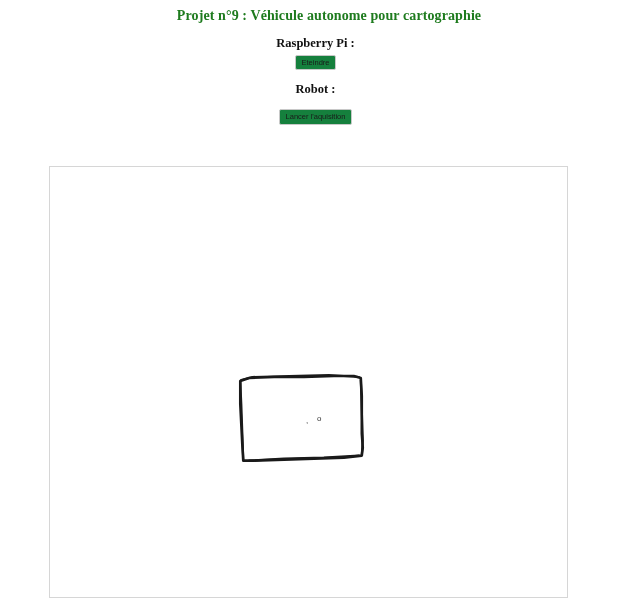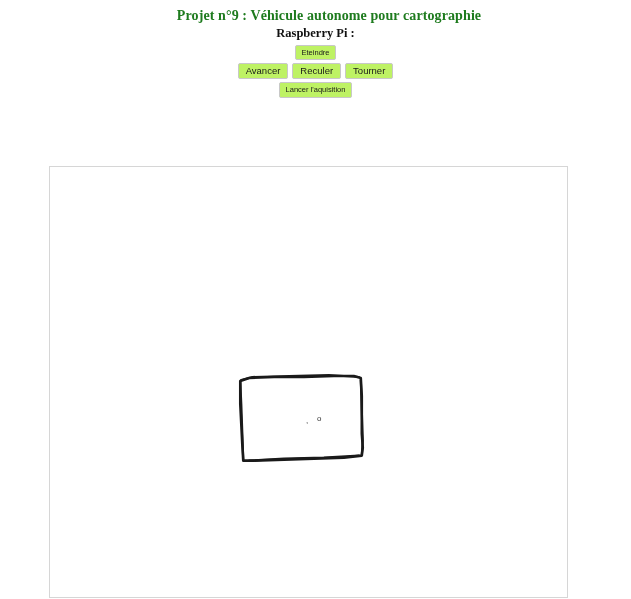--- a/index.html
+++ b/index.html
@@ -25,38 +25,38 @@
     font-weight: bold;
     font-size: 14px;
     color: #1e7b1e;
     margin: 0;
     padding-top: 8px;
     letter-spacing: 0.1px;
     padding-left: 27px;
   }
   .section {
     text-align: center;
-    margin-top: 2px;
+    margin-top: 12px;
   }
   .section-label {
     font-family: "Liberation Serif", serif;
     font-size: 12.5px;
     font-weight: bold;
     color: #111111;
     margin-bottom: 4px;
   }
   .btn-row {
     display: flex;
     justify-content: center;
     gap: 4px;
     margin-top: 3px;
   }
   button {
     font-family: "Liberation Sans", sans-serif;
-    background: #bef264;
+    background: #15803d;
     border: 1px solid #c8c8c8;
     border-radius: 2px;
     color: #1a1a1a;
     padding: 1px 5px;
     line-height: 1.25;
     cursor: pointer;
   }
   .btn-small {
     font-size: 7.5px;
     padding: 2px 6px;
@@ -95,25 +95,21 @@
   <h1 class="page-title">Projet n°9 : Véhicule autonome pour cartographie</h1>
 
   <div class="section">
     <div class="section-label">Raspberry Pi :</div>
     <div class="btn-row">
       <button class="btn-small">Eteindre</button>
     </div>
   </div>
 
   <div class="section">
-    <div class="btn-row">
-      <button class="btn-medium">Avancer</button>
-      <button class="btn-medium">Reculer</button>
-      <button class="btn-medium">Tourner</button>
-    </div>
+    <div class="section-label">Robot :</div>
   </div>
 
   <div class="section">
     <div class="btn-row">
       <button class="btn-small">Lancer l'aquisition</button>
     </div>
   </div>
 
   <div class="map-panel">
     <svg class="map-svg" viewBox="0 0 519 432" preserveAspectRatio="none">

